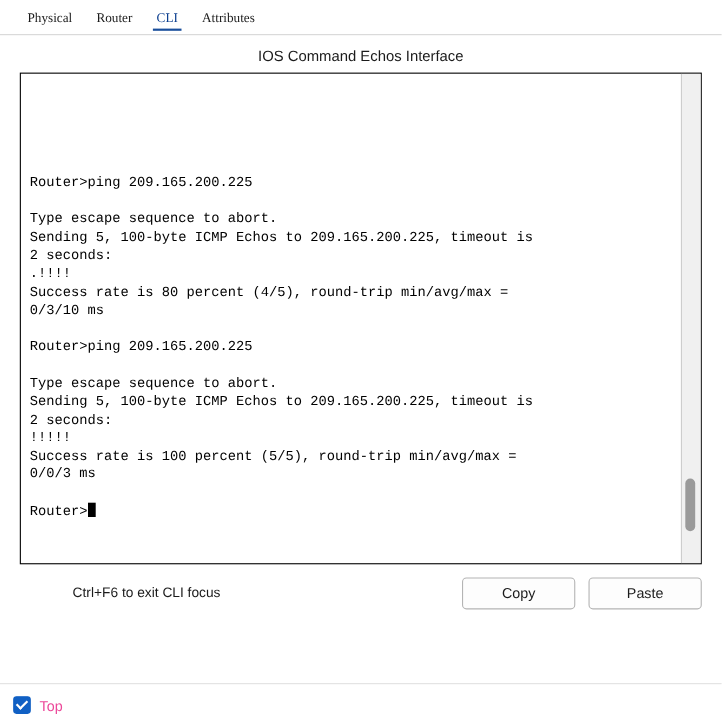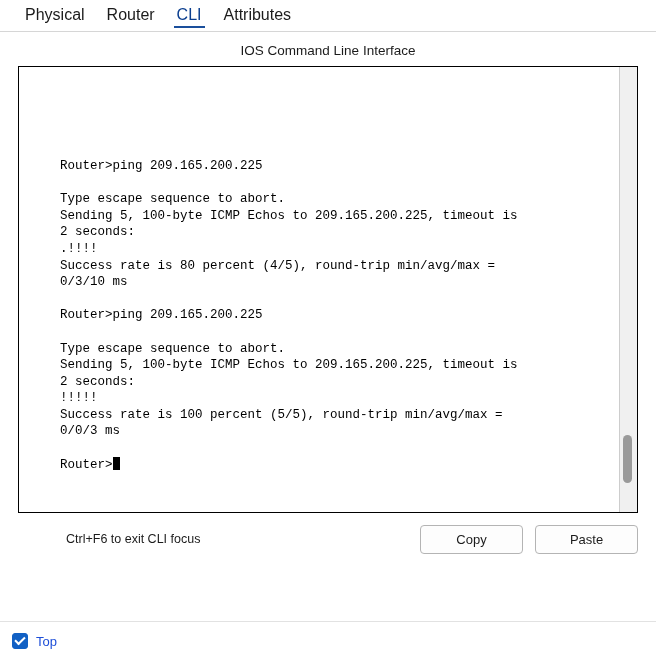--- a/index.html
+++ b/index.html
@@ -109,25 +109,26 @@
   
   .tabstrip {
     height: 31px;
     display: flex;
     align-items: flex-end;
     padding-left: 14px;
     border-bottom: 1px solid #d6d6d6;
     flex: none;
   }
   .tab {
-    font-size: 16px;
+    font-size: 12px;
     color: #1b1b1b;
     padding: 0 11px 7px 11px;
     position: relative;
     white-space: nowrap;
+    font-family: Liberation Serif, serif;
   }
   .tab.active {
     color: #0b3e8f;
   }
   .tab.active:after {
     content: "";
     position: absolute;
     left: 8px;
     right: 8px;
     bottom: 3px;
@@ -162,21 +163,20 @@
   .cli-text {
     flex: 1;
     padding: 8px 8px 4px 8px;
     font-family: "Liberation Mono", "DejaVu Sans Mono", monospace;
     font-size: 12.5px;
     line-height: 16.6px;
     color: #000000;
     white-space: pre;
     overflow: hidden;
     box-sizing: border-box;
-    margin-left: 33px;
   }
   .cli-text .cursor {
     display: inline-block;
     width: 7px;
     height: 13px;
     background: #000;
     vertical-align: -2px;
   }
   .scrollbar {
     width: 17px;
@@ -248,38 +248,38 @@
     content: "";
     display: block;
     width: 8px;
     height: 4px;
     border-left: 2px solid #ffffff;
     border-bottom: 2px solid #ffffff;
     transform: rotate(-45deg) translate(1px, -1px);
   }
   .footer-label {
     font-size: 13px;
-    color: #1d4ed8;
+    color: #ec4899;
   }
 </style>
 </head>
 <body>
 
 <div class="window">
 
 
   <div class="tabstrip">
     <div class="tab">Physical</div>
     <div class="tab">Router</div>
     <div class="tab active">CLI</div>
     <div class="tab">Attributes</div>
   </div>
 
   <div class="content">
-    <div class="panel-title">IOS Command Line Interface</div>
+    <div class="panel-title">IOS Command Echos Interface</div>
 
     <div class="cli-wrap">
       <div class="cli-text"><span>
 
 
 
 
 Router&gt;ping 209.165.200.225
 
 Type escape sequence to abort.

